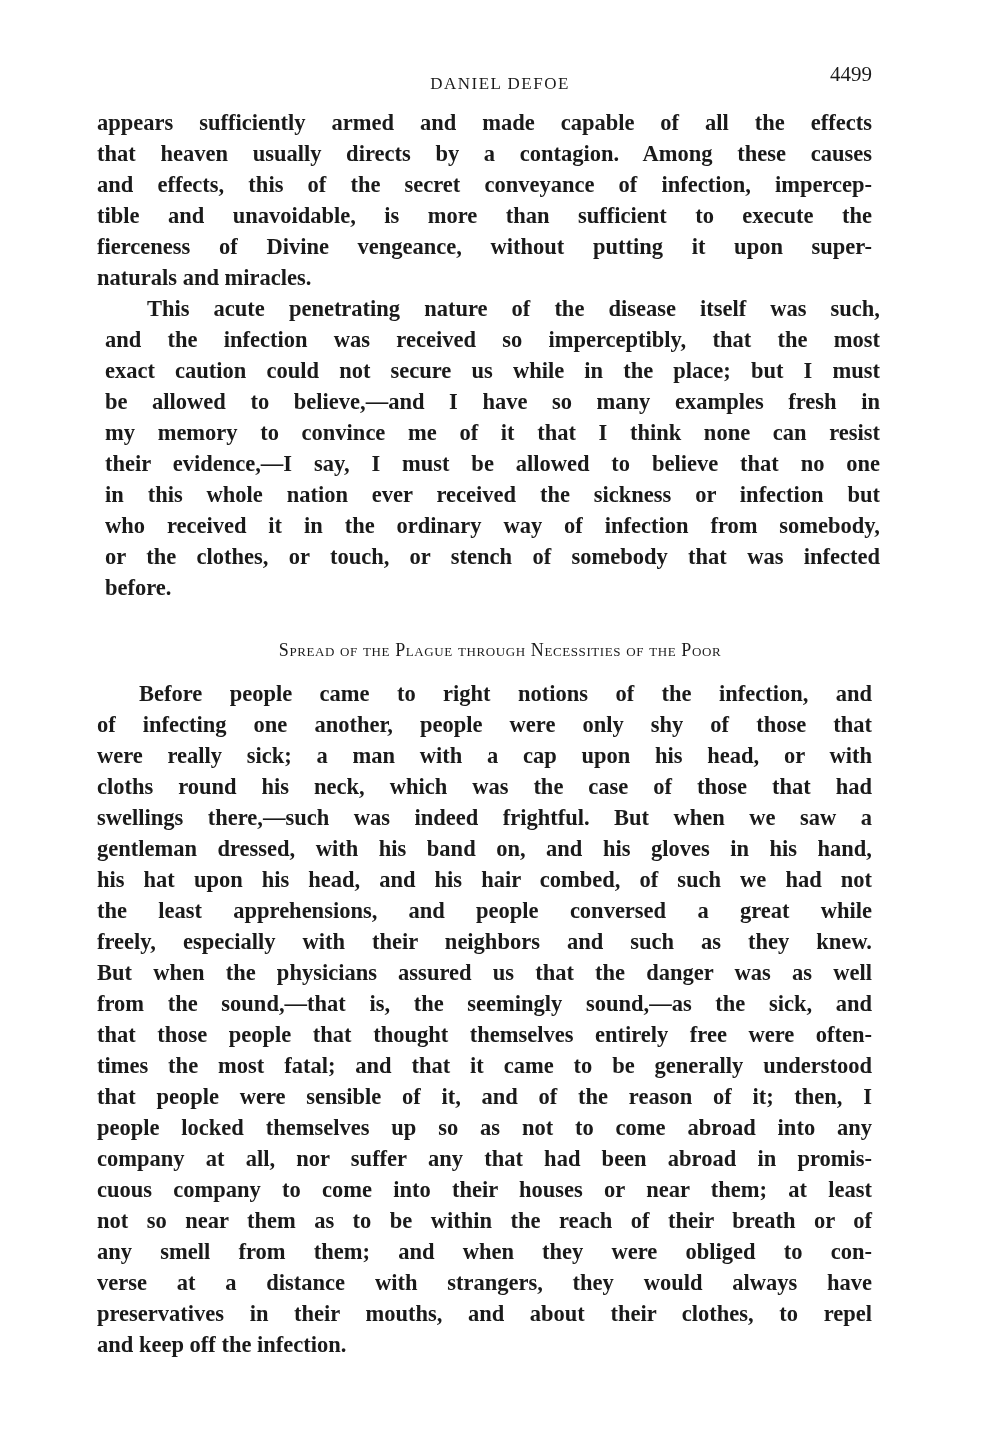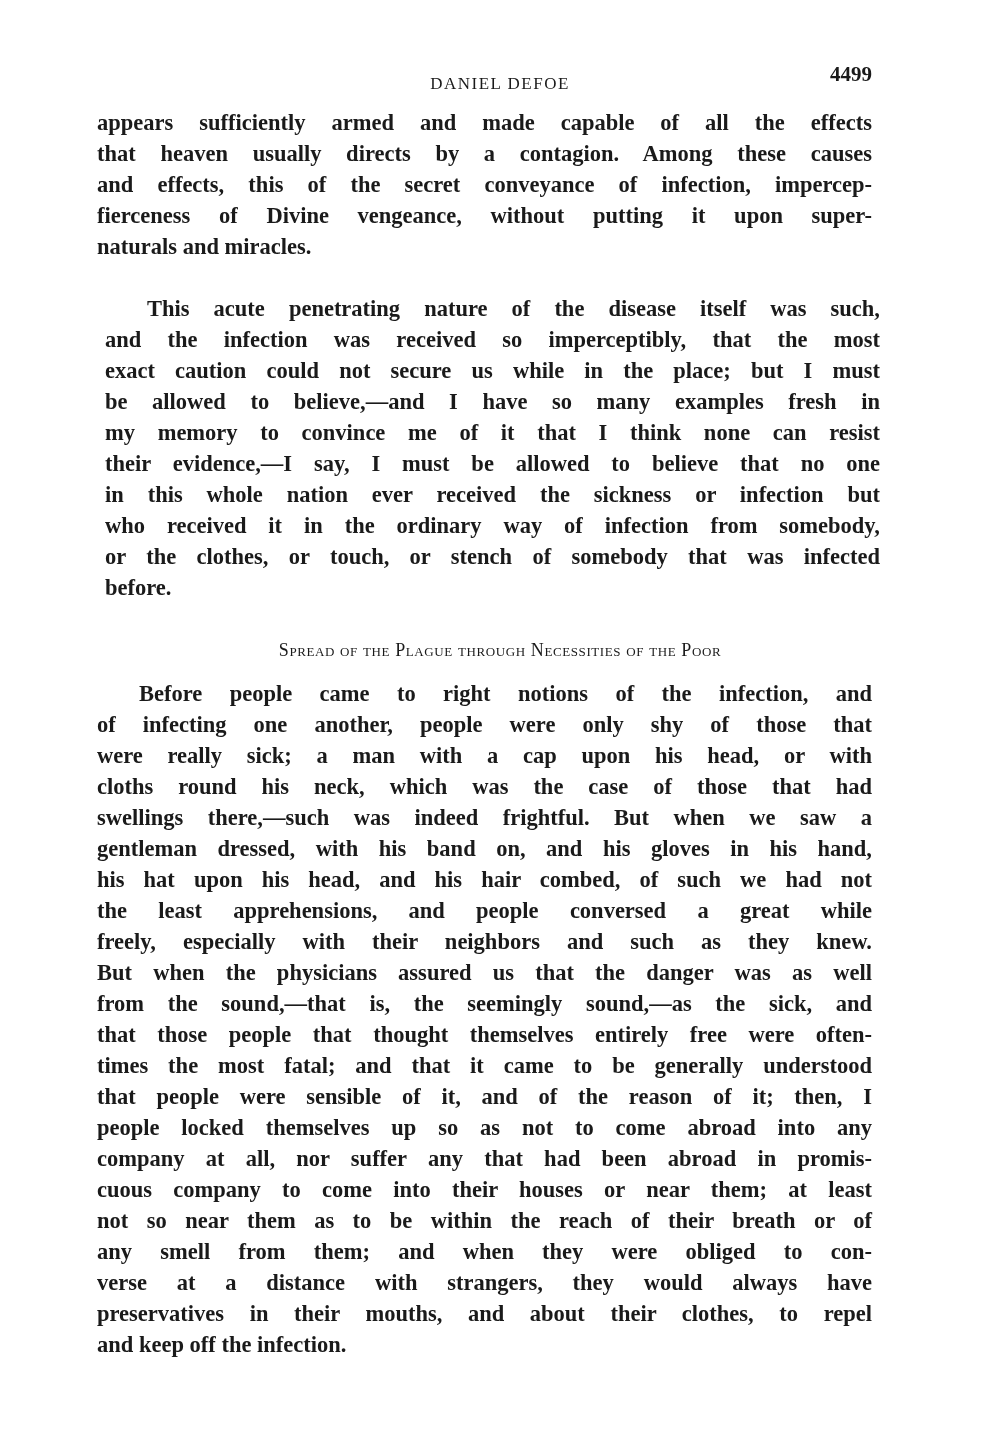--- a/index.html
+++ b/index.html
@@ -7,21 +7,21 @@
       width: 1000px; height: 1445px; position: relative; overflow: hidden;
       font-family: "Liberation Serif", "DejaVu Serif", serif;
       color: #1a1a1a;
     }
     .running-head {
       position: absolute; top: 74px; left: 0; width: 1000px;
       text-align: center; font-size: 17px; letter-spacing: 1.5px;
     }
     .page-number {
       position: absolute; top: 62px; left: 820px; width: 52px;
-      text-align: right; font-size: 21px; font-weight: bold;
+      text-align: right; font-size: 21px;
     }
     .block { position: absolute; left: 97px; width: 775px; font-weight: bold; }
     .line {
       display: block; height: 31px; line-height: 31px;
       font-size: 22.5px; text-align: justify; text-align-last: justify;
       white-space: nowrap;
     }
     .line.last { text-align-last: left; }
     .line.indent { padding-left: 42px; }
     .section-heading {
@@ -33,20 +33,21 @@
 </head>
 <body>
 
 <div class="running-head">DANIEL DEFOE</div>
 <div class="page-number">4499</div>
 
 <div class="block" style="top:107px;">
   <span class="line">appears sufficiently armed and made capable of all the effects</span>
   <span class="line">that heaven usually directs by a contagion. Among these causes</span>
   <span class="line">and effects, this of the secret conveyance of infection, impercep-</span>
+  <span class="line">tible and unavoidable, is more than sufficient to execute the</span>
   <span class="line">fierceness of Divine vengeance, without putting it upon super-</span>
   <span class="line last">naturals and miracles.</span>
 </div>
 
 <div class="block" style="top:293px;margin-left:8px;">
   <span class="line indent">This acute penetrating nature of the disease itself was such,</span>
   <span class="line">and the infection was received so imperceptibly, that the most</span>
   <span class="line">exact caution could not secure us while in the place; but I must</span>
   <span class="line">be allowed to believe,—and I have so many examples fresh in</span>
   <span class="line">my memory to convince me of it that I think none can resist</span>

